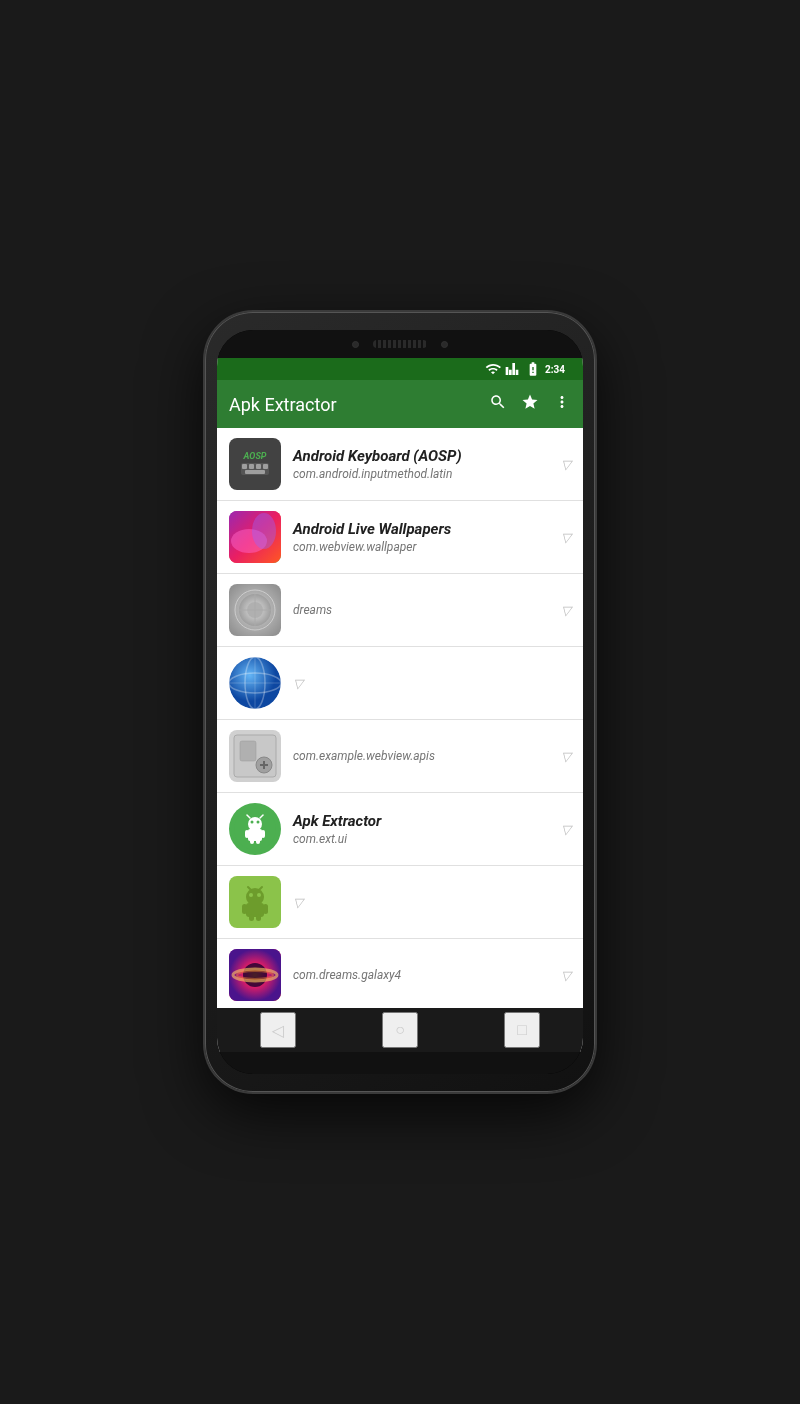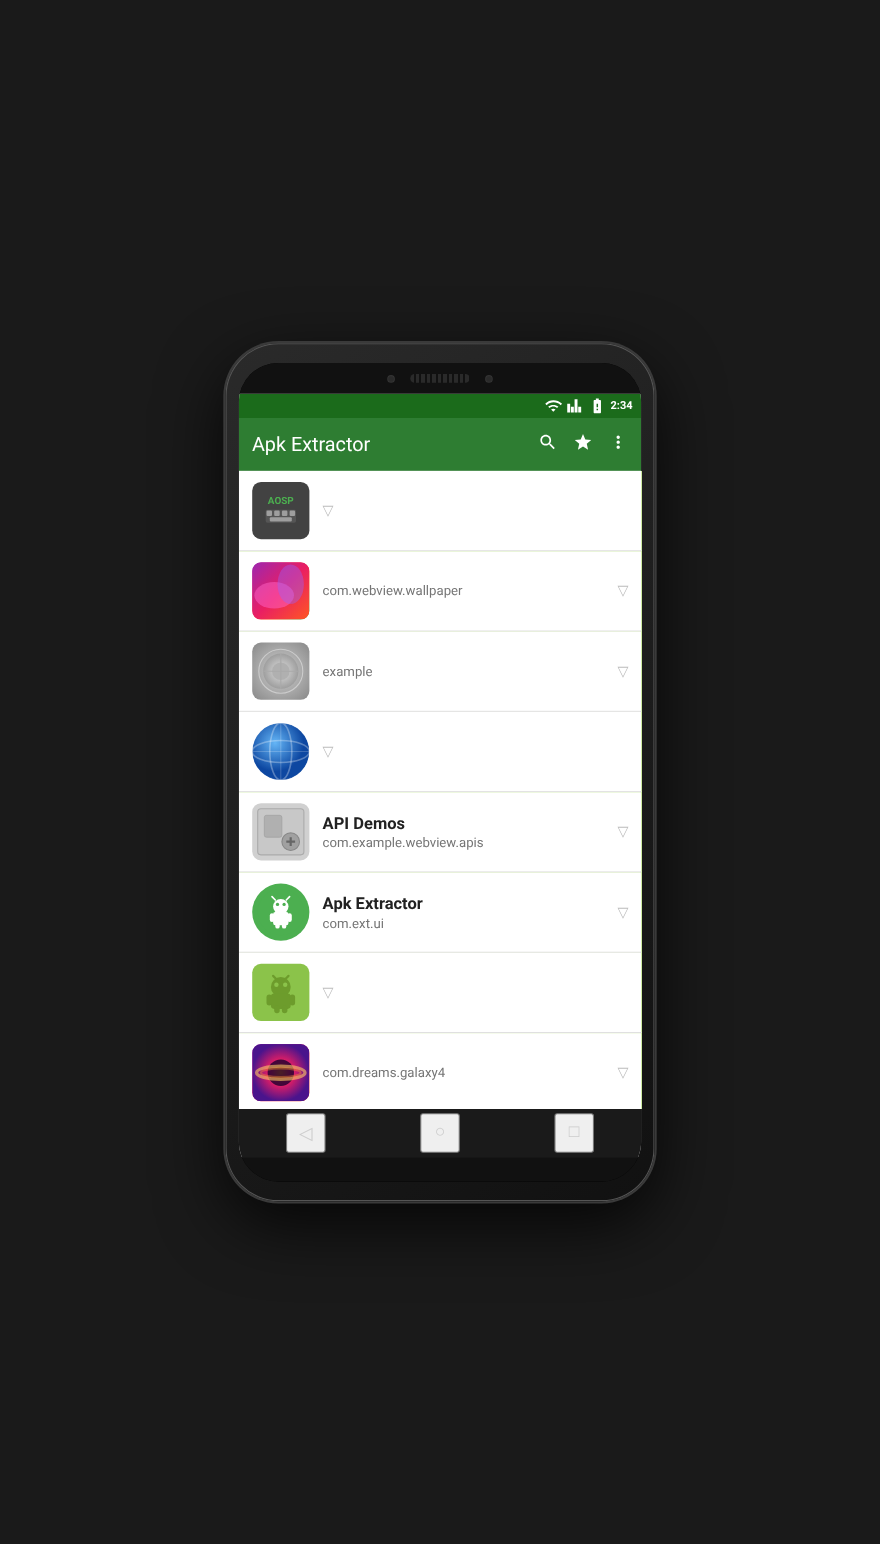--- a/index.html
+++ b/index.html
@@ -66,21 +66,21 @@
       overflow: hidden;
     }
 
     
     .status-bar {
       height: 22px;
       background: #1b6b1b;
       display: flex;
       align-items: center;
       justify-content: flex-end;
-      padding: 0 8px;
+      padding: 0 18px;
       gap: 5px;
       flex-shrink: 0;
     }
     .status-icons {
       display: flex;
       align-items: center;
       gap: 4px;
     }
     .status-time {
       color: #fff;
@@ -112,21 +112,22 @@
     .toolbar-icon {
       color: white;
       font-size: 16px;
       cursor: pointer;
     }
 
     
     .app-list {
       flex: 1;
       overflow-y: auto;
-      background: #84cc16;
+      background: #6d28d9;
+      font-style: italic;
     }
 
     .app-item {
       display: flex;
       align-items: center;
       background: #fff;
       border-bottom: 1px solid #e0e0e0;
       padding: 10px 12px;
       gap: 12px;
       cursor: pointer;
@@ -299,40 +300,45 @@
           <div class="app-icon-wrap icon-aosp">
             <span class="aosp-text">AOSP</span>
             <svg width="28" height="14" viewBox="0 0 28 14" fill="#9e9e9e">
               <rect x="0" y="0" width="28" height="12" rx="2" fill="#555"></rect>
               <rect x="1" y="1" width="5" height="5" rx="1" fill="#9e9e9e"></rect>
               <rect x="8" y="1" width="5" height="5" rx="1" fill="#9e9e9e"></rect>
               <rect x="15" y="1" width="5" height="5" rx="1" fill="#9e9e9e"></rect>
               <rect x="22" y="1" width="5" height="5" rx="1" fill="#9e9e9e"></rect>
               <rect x="4" y="7" width="20" height="4" rx="1" fill="#9e9e9e"></rect>
             </svg>
+          </div>
+          <div class="app-info">
+            <span class="app-name">Android Keyboard (AOSP)</span>
+            <span class="app-package">com.android.inputmethod.latin</span>
           </div>
           <span class="download-arrow">▽</span>
         </div>
 
         <div class="app-item">
           <div class="app-icon-wrap icon-live-wallpaper">
             <svg width="52" height="52" viewBox="0 0 52 52">
               <defs>
                 <linearGradient id="lw1" x1="0" y1="0" x2="1" y2="1">
                   <stop offset="0%" stop-color="#9c27b0"></stop>
                   <stop offset="50%" stop-color="#e91e63"></stop>
                   <stop offset="100%" stop-color="#ff5722"></stop>
                 </linearGradient>
               </defs>
               <rect width="52" height="52" fill="url(#lw1)"></rect>
               <ellipse cx="20" cy="30" rx="18" ry="12" fill="rgba(255,100,200,0.5)"></ellipse>
               <ellipse cx="35" cy="20" rx="12" ry="18" fill="rgba(150,100,255,0.4)"></ellipse>
             </svg>
           </div>
           <div class="app-info">
+            <span class="app-name">Android Live Wallpapers</span>
             <span class="app-package">com.webview.wallpaper</span>
           </div>
           <span class="download-arrow">▽</span>
         </div>
 
         <div class="app-item">
           <div class="app-icon-wrap" style="background: radial-gradient(circle, #d0d0d0, #888); border-radius:8px; position:relative; overflow:hidden;">
             <svg width="42" height="42" viewBox="0 0 42 42">
               <circle cx="21" cy="21" r="20" fill="none" stroke="#ccc" stroke-width="1"></circle>
               <circle cx="21" cy="21" r="16" fill="url(#sys1)"></circle>
@@ -341,21 +347,21 @@
                   <stop offset="0%" stop-color="#e0e0e0"></stop>
                   <stop offset="100%" stop-color="#9e9e9e"></stop>
                 </radialGradient>
               </defs>
               <circle cx="21" cy="21" r="8" fill="#b0b0b0"></circle>
               <line x1="21" y1="5" x2="21" y2="37" stroke="#aaa" stroke-width="1"></line>
               <line x1="5" y1="21" x2="37" y2="21" stroke="#aaa" stroke-width="1"></line>
             </svg>
           </div>
           <div class="app-info">
-            <span class="app-package">example</span>
+            <span class="app-package">dreams</span>
           </div>
           <span class="download-arrow">▽</span>
         </div>
 
         <div class="app-item">
           <div class="app-icon-wrap" style="border-radius:50%; overflow:hidden;">
             <svg width="52" height="52" viewBox="0 0 52 52">
               <defs>
                 <radialGradient id="wv1" cx="40%" cy="35%">
                   <stop offset="0%" stop-color="#64b5f6"></stop>
@@ -378,21 +384,20 @@
           <div class="app-icon-wrap icon-api-demos" style="background:#d0d0d0; border-radius:8px;">
             <svg width="46" height="46" viewBox="0 0 46 46">
               <rect x="2" y="2" width="42" height="42" rx="3" fill="#c8c8c8" stroke="#aaa" stroke-width="1"></rect>
               <rect x="8" y="8" width="16" height="20" rx="2" fill="#b0b0b0" stroke="#999" stroke-width="0.5"></rect>
               <circle cx="32" cy="32" r="8" fill="#a0a0a0" stroke="#888" stroke-width="1"></circle>
               <line x1="28" y1="32" x2="36" y2="32" stroke="#666" stroke-width="2"></line>
               <line x1="32" y1="28" x2="32" y2="36" stroke="#666" stroke-width="2"></line>
             </svg>
           </div>
           <div class="app-info">
-            <span class="app-name">API Demos</span>
             <span class="app-package">com.example.webview.apis</span>
           </div>
           <span class="download-arrow">▽</span>
         </div>
 
         <div class="app-item">
           <div class="app-icon-wrap" style="background:#4caf50; border-radius:50%; overflow:hidden;">
             <svg width="42" height="42" viewBox="0 0 42 42">
               <circle cx="21" cy="21" r="21" fill="#4caf50"></circle>
 

